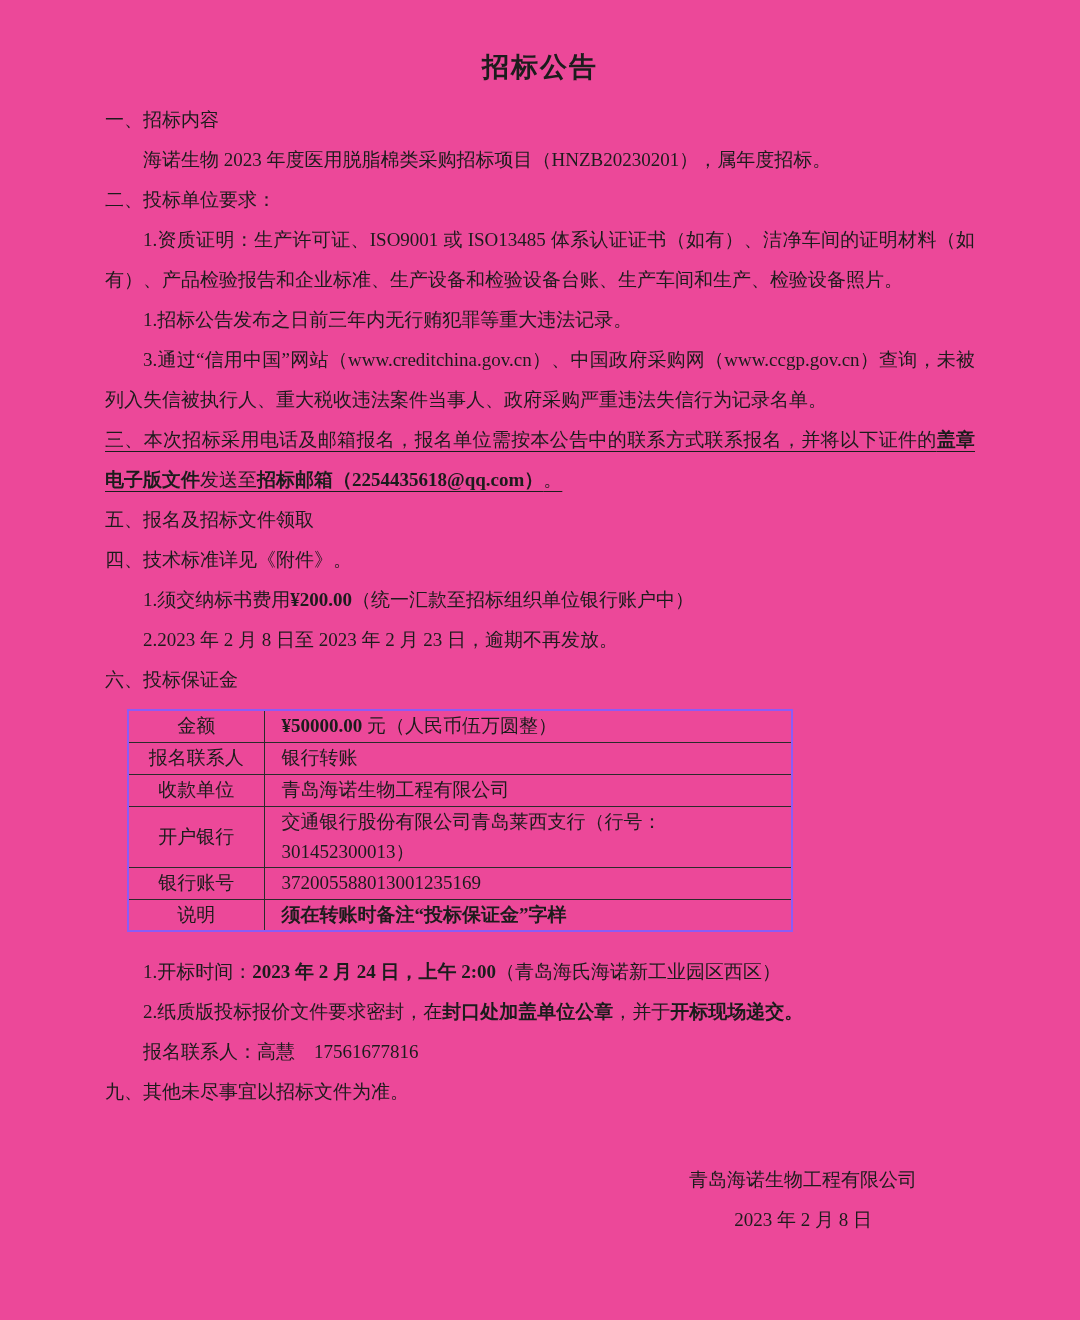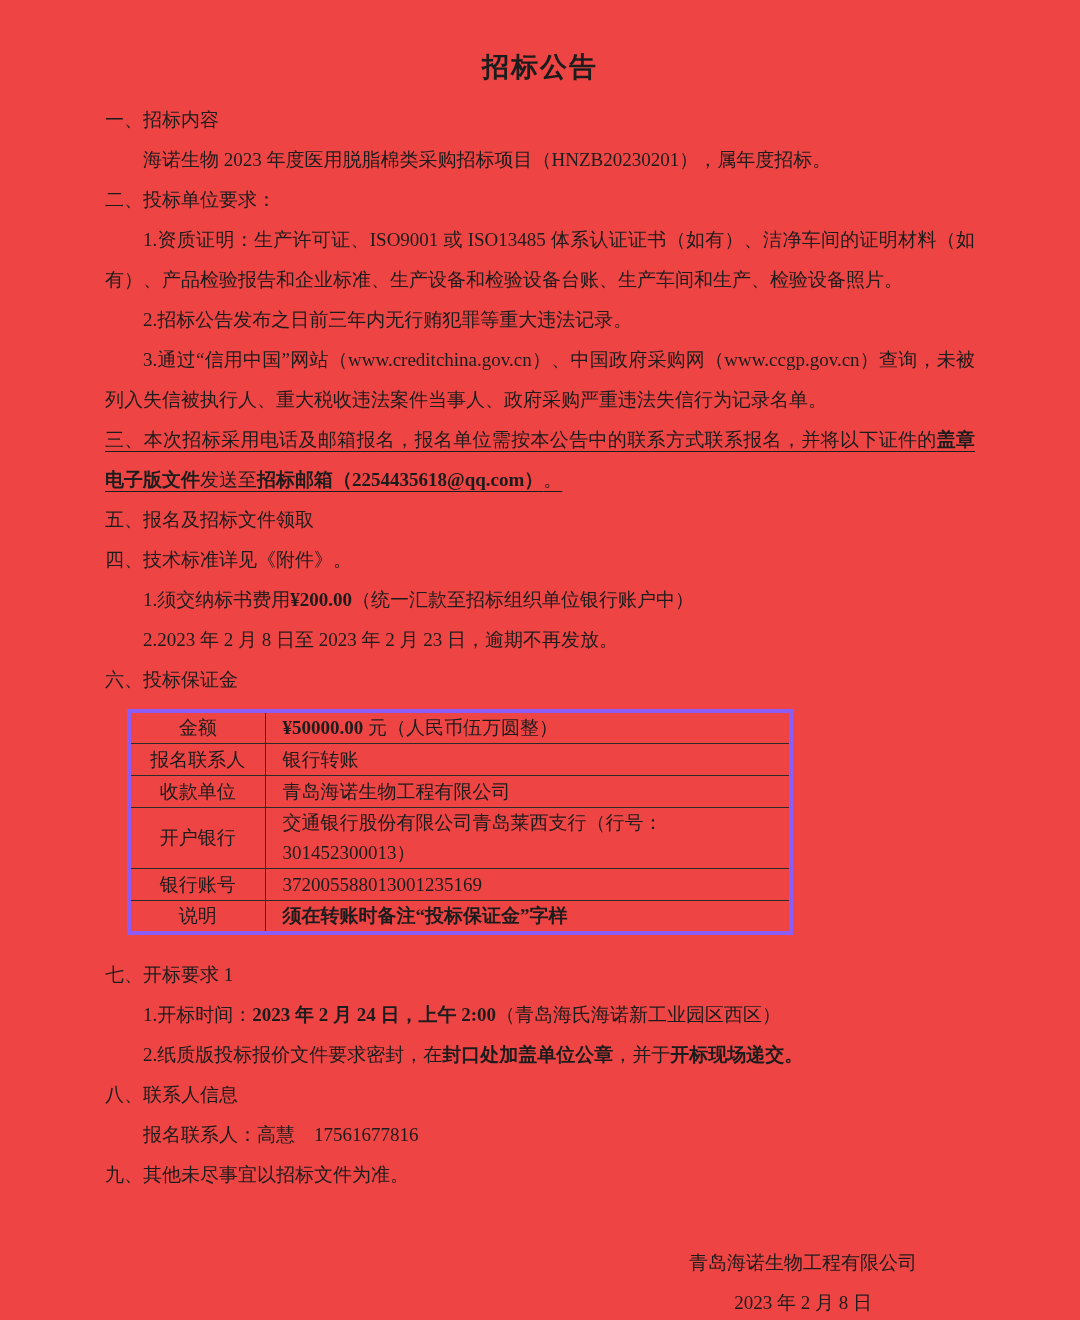--- a/index.html
+++ b/index.html
@@ -2,21 +2,21 @@
 <html><head>
 <meta charset="utf-8">
 <style>
   * { margin: 0; padding: 0; box-sizing: border-box; }
   html, body { background: #ffffff; }
   .page {
     position: relative;
     width: 1080px;
     height: 1320px;
     margin: 0 auto;
-    background: #ef4444;
+    background: #ec4899;
     color: #1c1c1c;
     font-family: "Liberation Serif", "DejaVu Serif", serif;
     font-size: 19px;
     padding: 46px 105px 0 105px;
     overflow: hidden;
   }
   .doc-title {
     text-align: center;
     font-size: 27px;
     font-weight: 700;
@@ -36,21 +36,21 @@
     width: 666px;
     margin: 9px 0 20px 22px;
     font-size: 19px;
   }
   table.bond-table td {
     border: 1px solid #2b2b2b;
     height: 32px;
     line-height: 30px;
     vertical-align: middle;
   }
-  table.bond-table { border: 4px solid #8b5cf6; }
+  table.bond-table { border: 2px solid #8b5cf6; }
   td.cell-label { width: 136px; text-align: center; }
   td.cell-value { padding-left: 17px; text-align: left; }
   .footer {
     margin-left: 548px;
     margin-top: 48px;
     width: 300px;
     text-align: center;
   }
   .footer div { line-height: 40px; }
 </style>
@@ -59,21 +59,21 @@
 
 <div class="page">
 
   <h1 class="doc-title">招标公告</h1>
 
   <p class="line">一、招标内容</p>
   <p class="line indent">海诺生物 2023 年度医用脱脂棉类采购招标项目（HNZB20230201），属年度招标。</p>
 
   <p class="line">二、投标单位要求：</p>
   <p class="line indent">1.资质证明：生产许可证、ISO9001 或 ISO13485 体系认证证书（如有）、洁净车间的证明材料（如有）、产品检验报告和企业标准、生产设备和检验设备台账、生产车间和生产、检验设备照片。</p>
-  <p class="line indent">2.招标公告发布之日前三年内无行贿犯罪等重大违法记录。</p>
+  <p class="line indent">1.招标公告发布之日前三年内无行贿犯罪等重大违法记录。</p>
   <p class="line indent">3.通过“信用中国”网站（www.creditchina.gov.cn）、中国政府采购网（www.ccgp.gov.cn）查询，未被列入失信被执行人、重大税收违法案件当事人、政府采购严重违法失信行为记录名单。</p>
 
   <p class="line underline runs"><span>三、本次招标采用电话及邮箱报名，报名单位需按本公告中的联系方式联系报名，并将以下证件的</span><span style="font-weight: 700;">盖章电子版文件</span><span>发送至</span><span style="font-weight: 700;">招标邮箱（2254435618@qq.com）</span><span>。</span></p>
 
   <p class="line">五、报名及招标文件领取</p>
 
   <p class="line">四、技术标准详见《附件》。</p>
   <p class="line indent runs"><span>1.须交纳标书费用</span><span style="font-weight: 700;">¥200.00</span><span>（统一汇款至招标组织单位银行账户中）</span></p>
   <p class="line indent">2.2023 年 2 月 8 日至 2023 年 2 月 23 日，逾期不再发放。</p>
 
@@ -101,25 +101,23 @@
         <td class="cell-label">银行账号</td>
         <td class="cell-value runs"><span>372005588013001235169</span></td>
       </tr>
       <tr>
         <td class="cell-label">说明</td>
         <td class="cell-value runs"><span style="font-weight: 700;">须在转账时备注“投标保证金”字样</span></td>
       </tr>
     </tbody>
   </table>
 
-  <p class="line">七、开标要求 1</p>
   <p class="line indent runs"><span>1.开标时间：</span><span style="font-weight: 700;">2023 年 2 月 24 日，上午 2:00</span><span>（青岛海氏海诺新工业园区西区）</span></p>
   <p class="line indent runs"><span>2.纸质版投标报价文件要求密封，在</span><span style="font-weight: 700;">封口处加盖单位公章</span><span>，并于</span><span style="font-weight: 700;">开标现场递交。</span></p>
 
-  <p class="line">八、联系人信息</p>
   <p class="line indent">报名联系人：高慧　17561677816</p>
 
   <p class="line">九、其他未尽事宜以招标文件为准。</p>
 
   <div class="footer">
     <div>青岛海诺生物工程有限公司</div>
     <div>2023 年 2 月 8 日</div>
   </div>
 
 </div>

